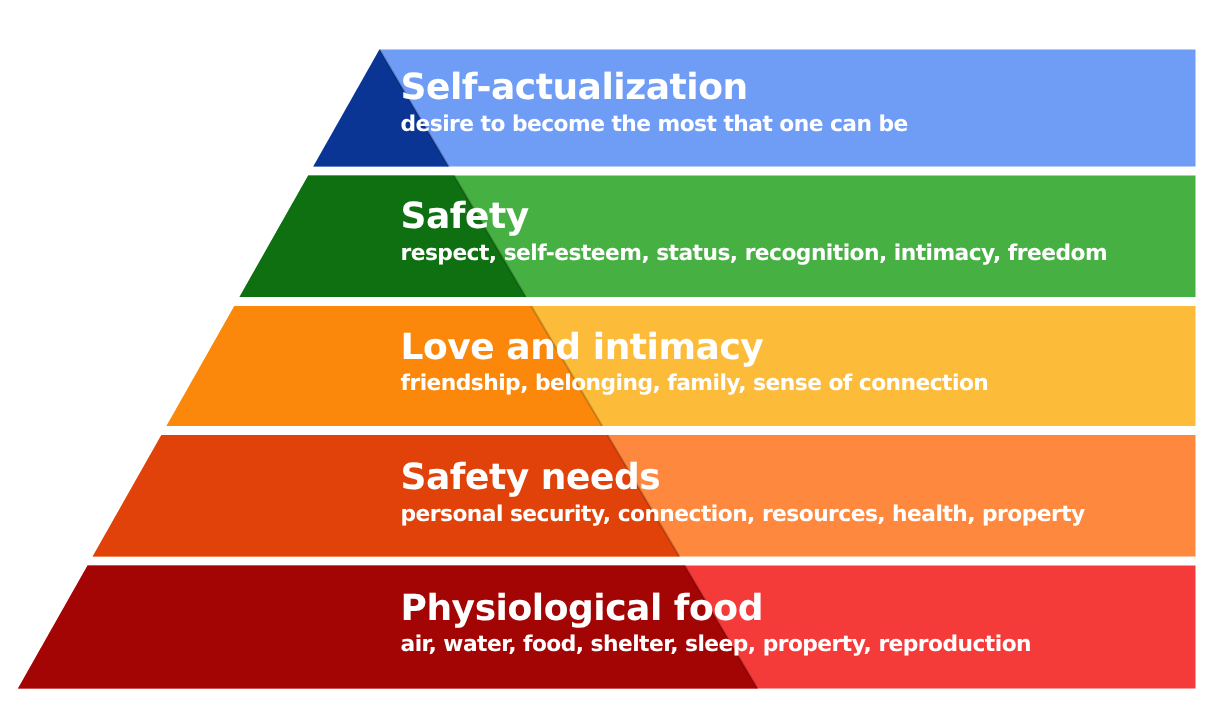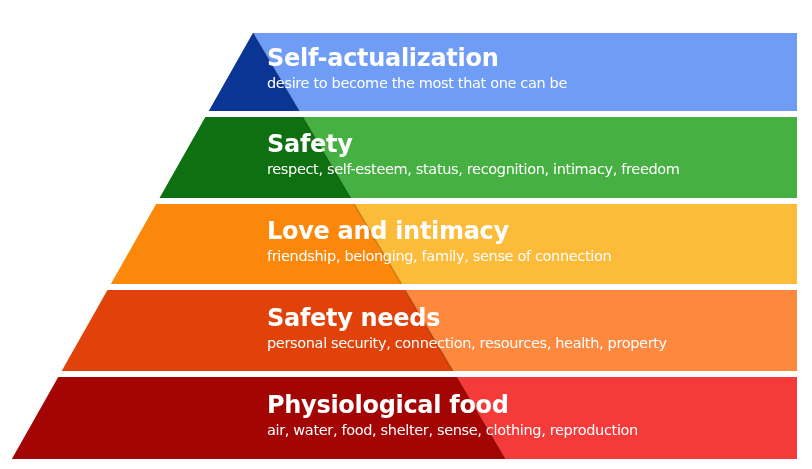--- a/index.html
+++ b/index.html
@@ -1,21 +1,21 @@
 <!DOCTYPE html>
 <html><head>
 <meta charset="utf-8">
 <style>
   html, body { margin: 0; padding: 0; background: #ffffff; }
   body { width: 812px; height: 469px; position: relative; overflow: hidden; font-family: "DejaVu Sans", sans-serif; }
   #pyramid { position: absolute; left: 0; top: 0; width: 812px; height: 469px; }
   .level { position: absolute; left: 0; width: 812px; }
   .level-text { position: absolute; left: 267px; color: #ffffff; white-space: nowrap; }
   .level-title { font-weight: bold; font-size: 24px; line-height: 34px; letter-spacing: -0.3px; }
-  .level-desc { font-weight: normal; font-size: 14.5px; line-height: 18px; letter-spacing: -0.35px; margin-top: -1px; }
+  .level-desc { font-weight: bold; font-size: 14.5px; line-height: 18px; letter-spacing: -0.35px; margin-top: -1px; }
 </style>
 </head>
 <body>
 
 <svg id="pyramid" viewBox="0 0 812 469" xmlns="http://www.w3.org/2000/svg">
     <g>
       <polygon points="253,33 797,33 797,111 208.8732394366197,111" fill="#6F9CF5"></polygon>
       <polygon points="253,33 253,33 299.14084507042253,111 208.8732394366197,111" fill="#0A3594"></polygon>
       <line x1="253" y1="33" x2="299.14084507042253" y2="111" stroke="rgba(0,0,0,0.18)" stroke-width="1.5"></line>
     </g>
@@ -62,16 +62,16 @@
   </div>
   <div class="level" style="top:301px;">
     <div class="level-text">
       <div class="level-title">Safety needs</div>
       <div class="level-desc">personal security, connection, resources, health, property</div>
     </div>
   </div>
   <div class="level" style="top:388px;">
     <div class="level-text">
       <div class="level-title">Physiological food</div>
-      <div class="level-desc">air, water, food, shelter, sense, clothing, reproduction</div>
+      <div class="level-desc">air, water, food, shelter, sleep, property, reproduction</div>
     </div>
   </div>
 </div>
 
 </body></html>

